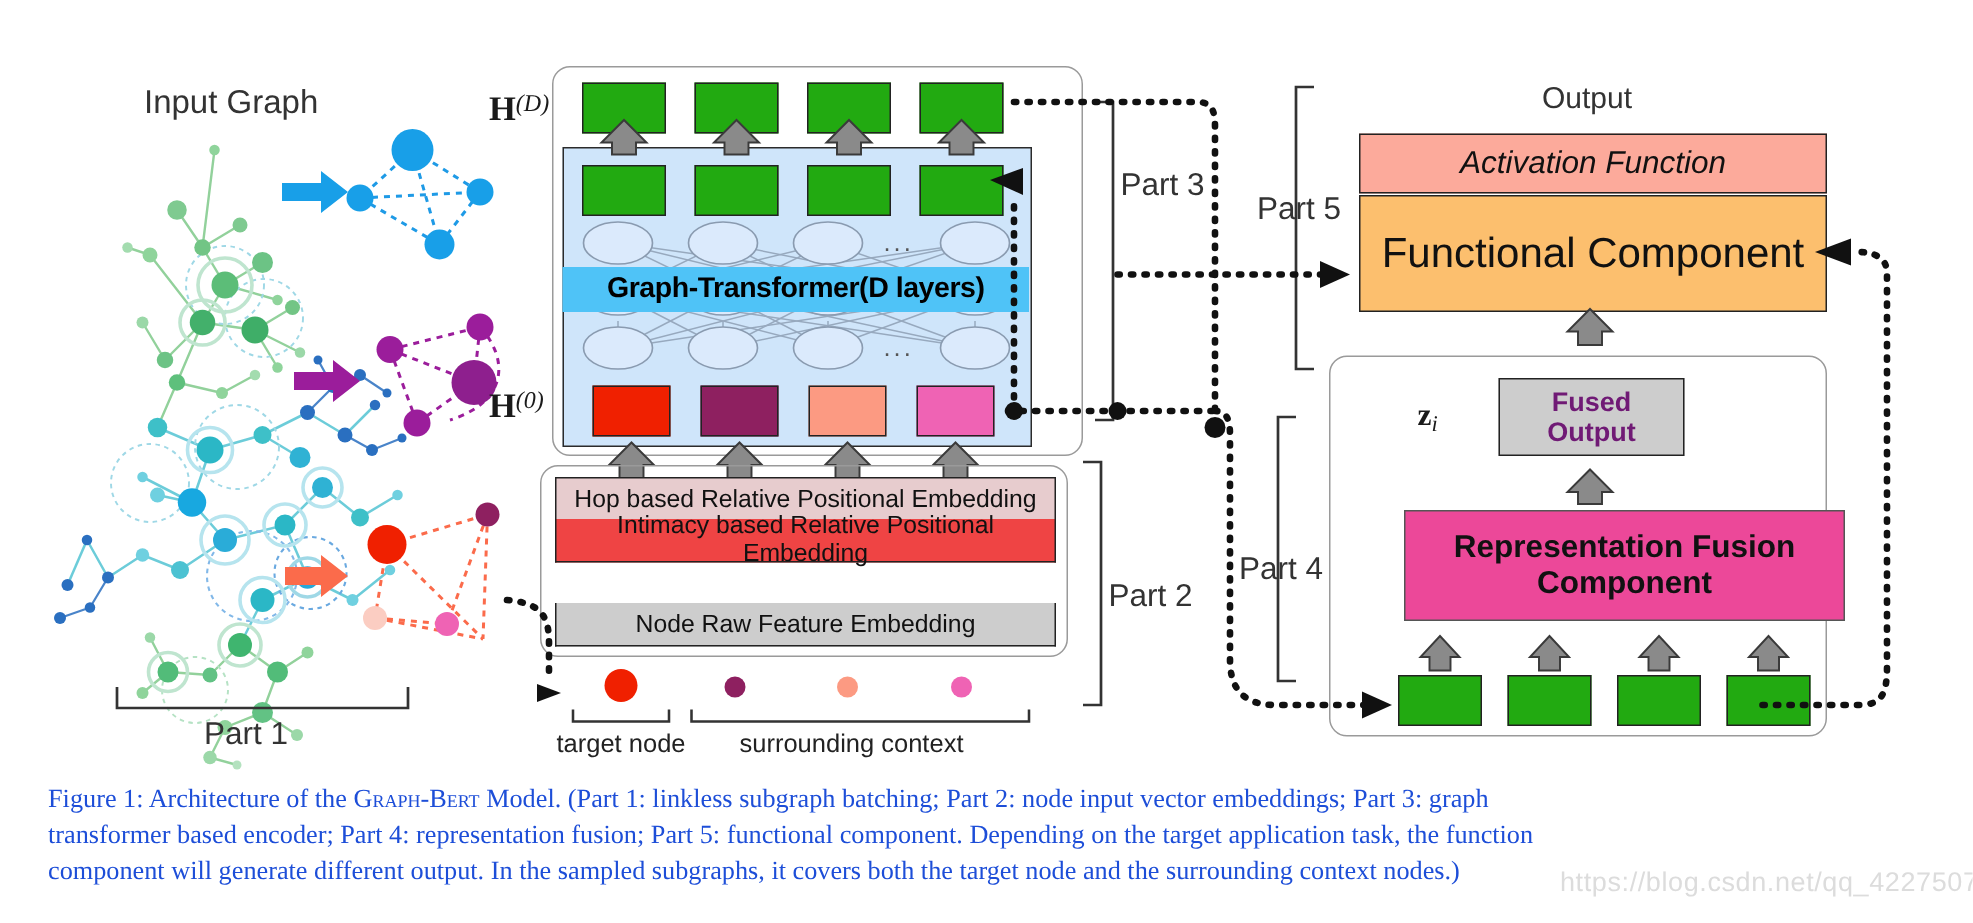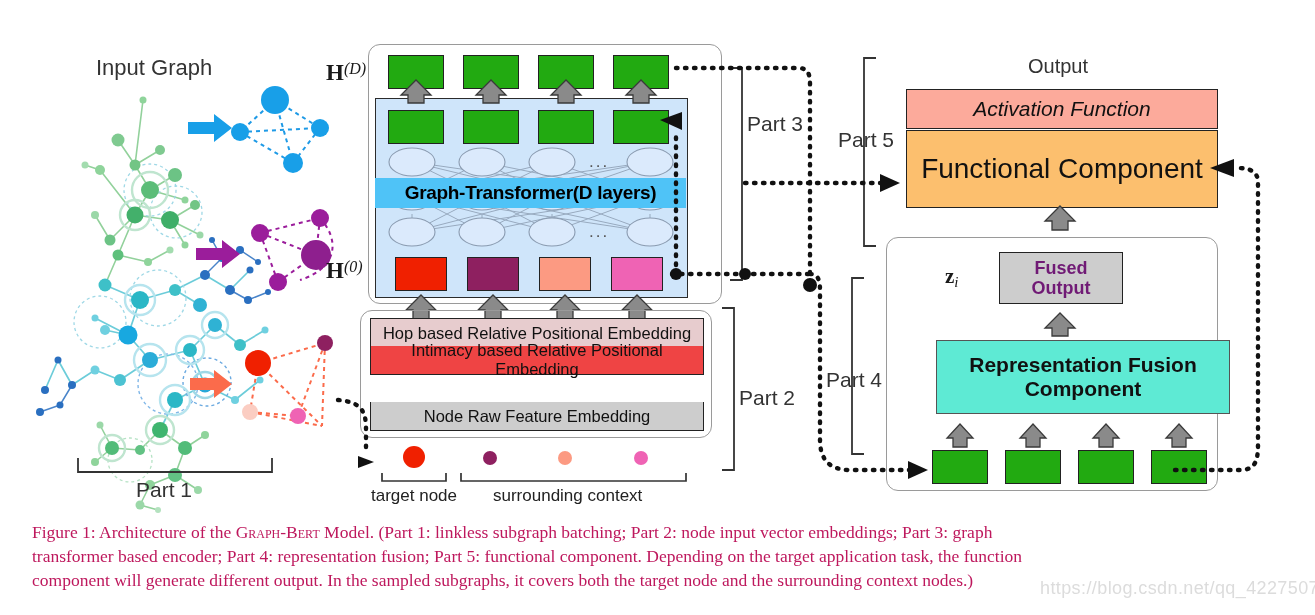--- a/index.html
+++ b/index.html
@@ -16,21 +16,21 @@
   .t-input-graph{font-size:22px;color:#333;}
   .t-part{font-size:21px;color:#333;}
   .t-out{font-size:20px;color:#333;}
   .t-small{font-size:17px;color:#222;}
   .t-embed{font-size:16.5px;color:#111;}
   .t-gt{font-size:19px;font-weight:700;color:#000;letter-spacing:-0.3px;}
   .t-act{font-size:21px;font-style:italic;color:#111;}
   .t-fc{font-size:28px;color:#111;}
   .t-rfc{font-size:21px;font-weight:700;color:#111;}
   .t-fused{font-size:18px;font-weight:700;color:#701a75;line-height:1.12;}
-  .t-cap{font-size:17.5px;font-family:"Liberation Serif", serif;color:#be185d;line-height:1.38;}
+  .t-cap{font-size:17.5px;font-family:"Liberation Serif", serif;color:#1d4ed8;line-height:1.38;}
   .sc{font-variant:small-caps;}
   
   #caption{position:absolute;left:32px;top:520px;width:1254px;}
   
   #wm{position:absolute;left:1040px;top:578px;font-size:18px;color:#dcdcdc;
       font-family:"Liberation Sans", sans-serif;white-space:nowrap;letter-spacing:.4px;}
   svg{position:absolute;left:0;top:0;overflow:visible;}
   .mathH{font-family:"Liberation Serif", serif;font-weight:700;font-size:23px;}
   .mathSup{font-family:"Liberation Serif", serif;font-style:italic;font-size:16px;
            vertical-align:super;font-weight:400;}
@@ -433,21 +433,21 @@
 
   <div class="abs ctr" style="left:999px;top:252px;width:122px;height:50px;background:#cdcdcd;border:1.5px solid #222;
               flex-direction:column;">
     <span class="t-fused">Fused</span>
     <span class="t-fused">Output</span>
   </div>
   <div class="lbl" style="left:945px;top:264px;">
     <span class="mathZ">z</span><span class="mathZsub">i</span>
   </div>
 
-  <div class="abs ctr" style="left:936px;top:340px;width:292px;height:72px;background:#5eead4;border:1.5px solid #555;">
+  <div class="abs ctr" style="left:936px;top:340px;width:292px;height:72px;background:#ec4899;border:1.5px solid #555;">
     <span class="t-rfc">Representation Fusion Component</span>
   </div>
 
   <div class="box" style="left:932px;top:450px;width:56px;height:34px;background:#22aa11;"></div>
   <div class="box" style="left:1005px;top:450px;width:56px;height:34px;background:#22aa11;"></div>
   <div class="box" style="left:1078px;top:450px;width:56px;height:34px;background:#22aa11;"></div>
   <div class="box" style="left:1151px;top:450px;width:56px;height:34px;background:#22aa11;"></div>
 
   <svg width="1315" height="615">
     <g fill="#8a8a8a" stroke="#3a3a3a" stroke-width="1.3">

